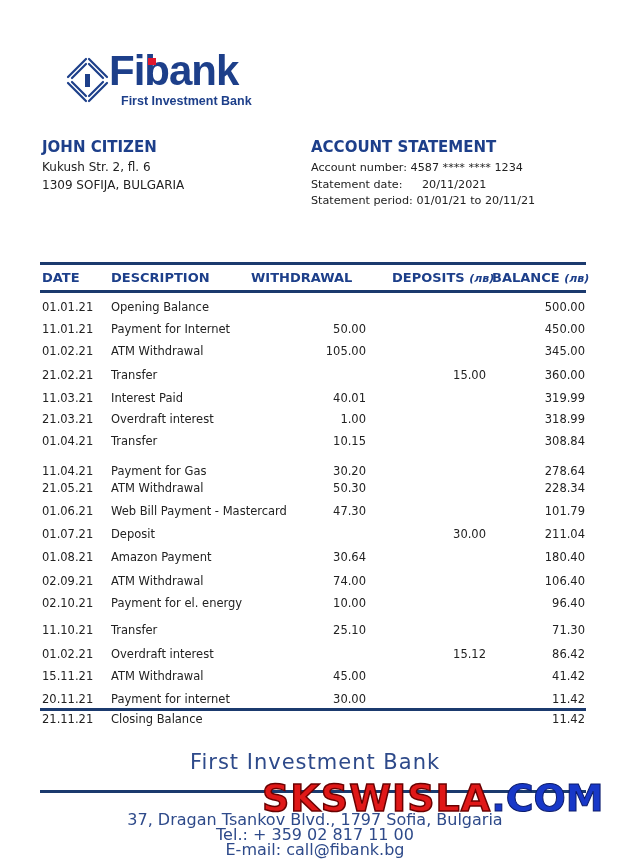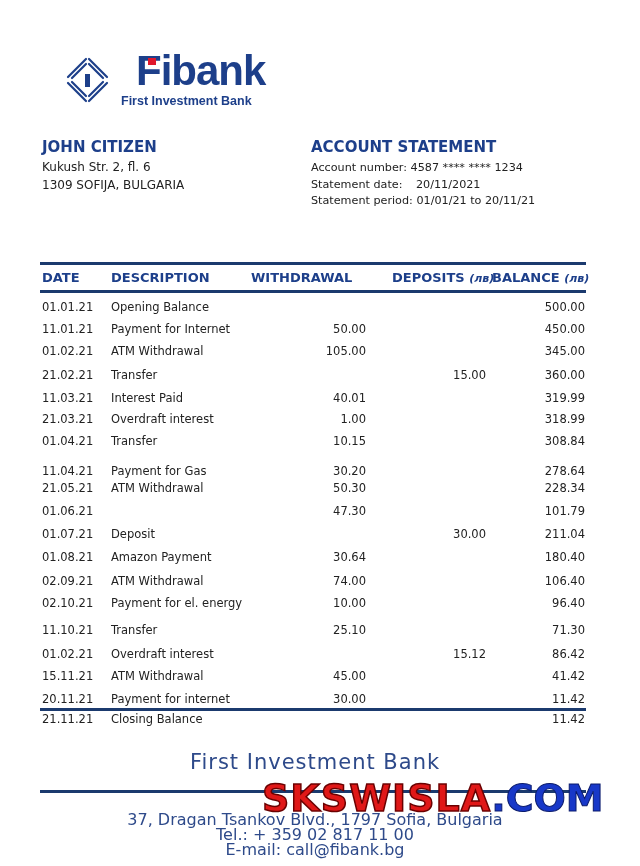--- a/index.html
+++ b/index.html
@@ -2,21 +2,21 @@
 <html><head>
 <meta charset="utf-8">
 <style>
   html, body { margin: 0; padding: 0; background: #ffffff; }
   body { width: 640px; height: 866px; position: relative; overflow: hidden;
          font-family: "DejaVu Sans", sans-serif; color: #222; }
   .abs { position: absolute; }
 
   
   .logo-icon { left: 62px; top: 56px; width: 48px; height: 48px; }
-  .logo-word { left: 136px; top: 50px; font-family: "Liberation Sans", sans-serif; font-weight: bold;
+  .logo-word { left: 109px; top: 50px; font-family: "Liberation Sans", sans-serif; font-weight: bold;
                font-size: 42px; color: #1d3f8a; letter-spacing: -1px; line-height: 42px; }
   .logo-sub { left: 121px; top: 94px; font-family: "Liberation Sans", sans-serif; font-weight: bold;
               font-size: 12.5px; color: #1d3f8a; }
 
   
   .cust-name { left: 42px; top: 138px; font-family: "DejaVu Sans", sans-serif; font-weight: bold;
                font-size: 15px; color: #1d3f8a; }
   .cust-line { left: 42px; font-size: 12px; color: #222; }
 
   .stmt-title { left: 311px; top: 138px; font-weight: bold; font-size: 15px; color: #1d3f8a; }
@@ -67,21 +67,21 @@
 <div class="abs cust-line" style="top:160px;">Kukush Str. 2, fl. 6</div>
 <div class="abs cust-line" style="top:178px;">1309 SOFIJA, BULGARIA</div>
 
 <div class="abs stmt-title">ACCOUNT STATEMENT</div>
 <div class="abs stmt-line" style="top:161px;">
   <span>Account number:</span>
   <span>4587 **** **** 1234</span>
 </div>
 <div class="abs stmt-line" style="top:178px;">
   <span>Statement date:</span>
-  <span style="margin-left:10px;">20/11/2021</span>
+  <span style="margin-left:16px;">20/11/2021</span>
 </div>
 <div class="abs stmt-line" style="top:194px;">
   <span>Statement period:</span>
   <span>01/01/21 to 20/11/21</span>
 </div>
 
 <div class="abs rule" style="top:262px;"></div>
 <div class="abs th" style="left:42px;">DATE</div>
 <div class="abs th" style="left:111px;">DESCRIPTION</div>
 <div class="abs th" style="left:251px;">WITHDRAWAL</div>
@@ -154,20 +154,21 @@
     </div>
     <div class="abs row" style="top: 481px;">
       <span class="c-date">21.05.21</span>
       <span class="c-desc">ATM Withdrawal</span>
       <span class="c-wd">50.30</span>
       <span class="c-dep"></span>
       <span class="c-bal">228.34</span>
     </div>
     <div class="abs row" style="top: 504px;">
       <span class="c-date">01.06.21</span>
+      <span class="c-desc">Web Bill Payment - Mastercard</span>
       <span class="c-wd">47.30</span>
       <span class="c-dep"></span>
       <span class="c-bal">101.79</span>
     </div>
     <div class="abs row" style="top: 527px;">
       <span class="c-date">01.07.21</span>
       <span class="c-desc">Deposit</span>
       <span class="c-wd"></span>
       <span class="c-dep">30.00</span>
       <span class="c-bal">211.04</span>

